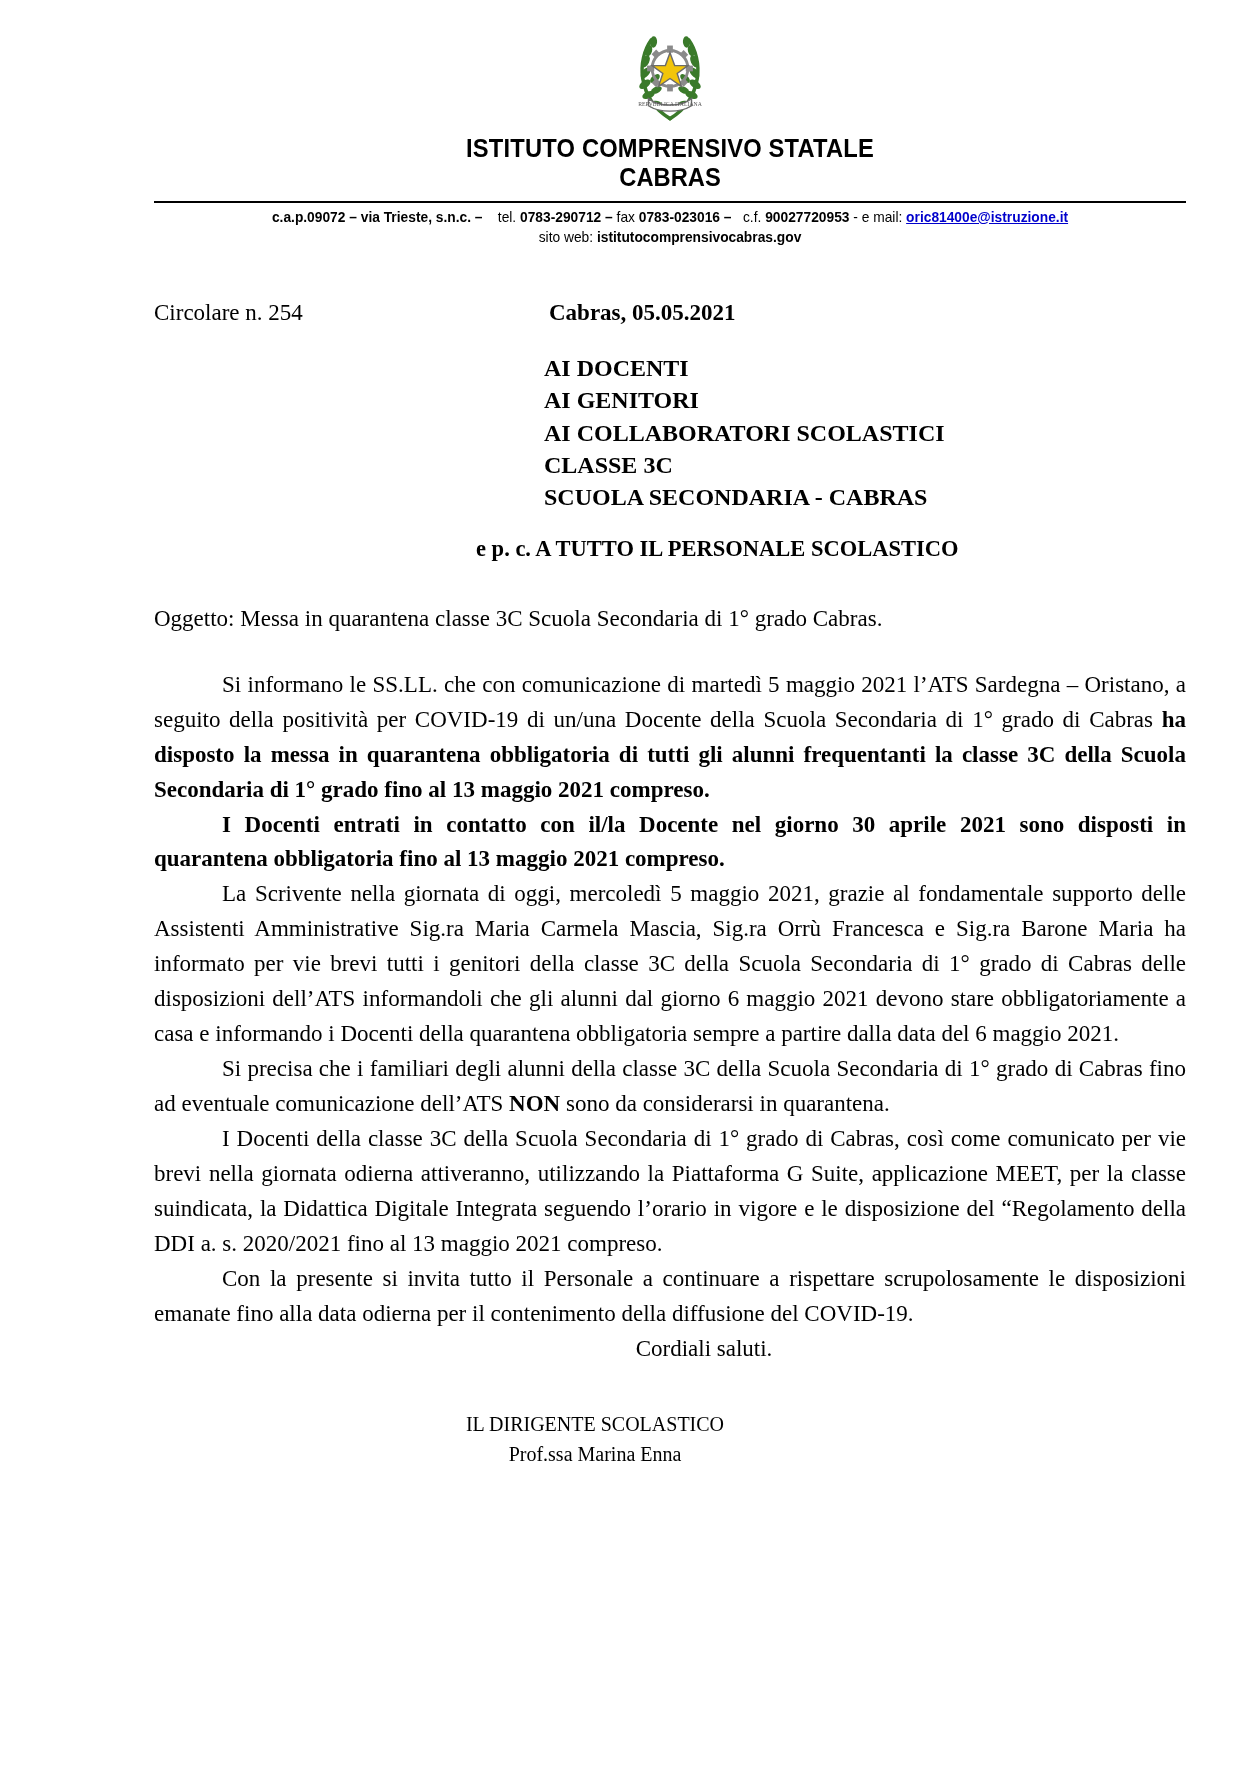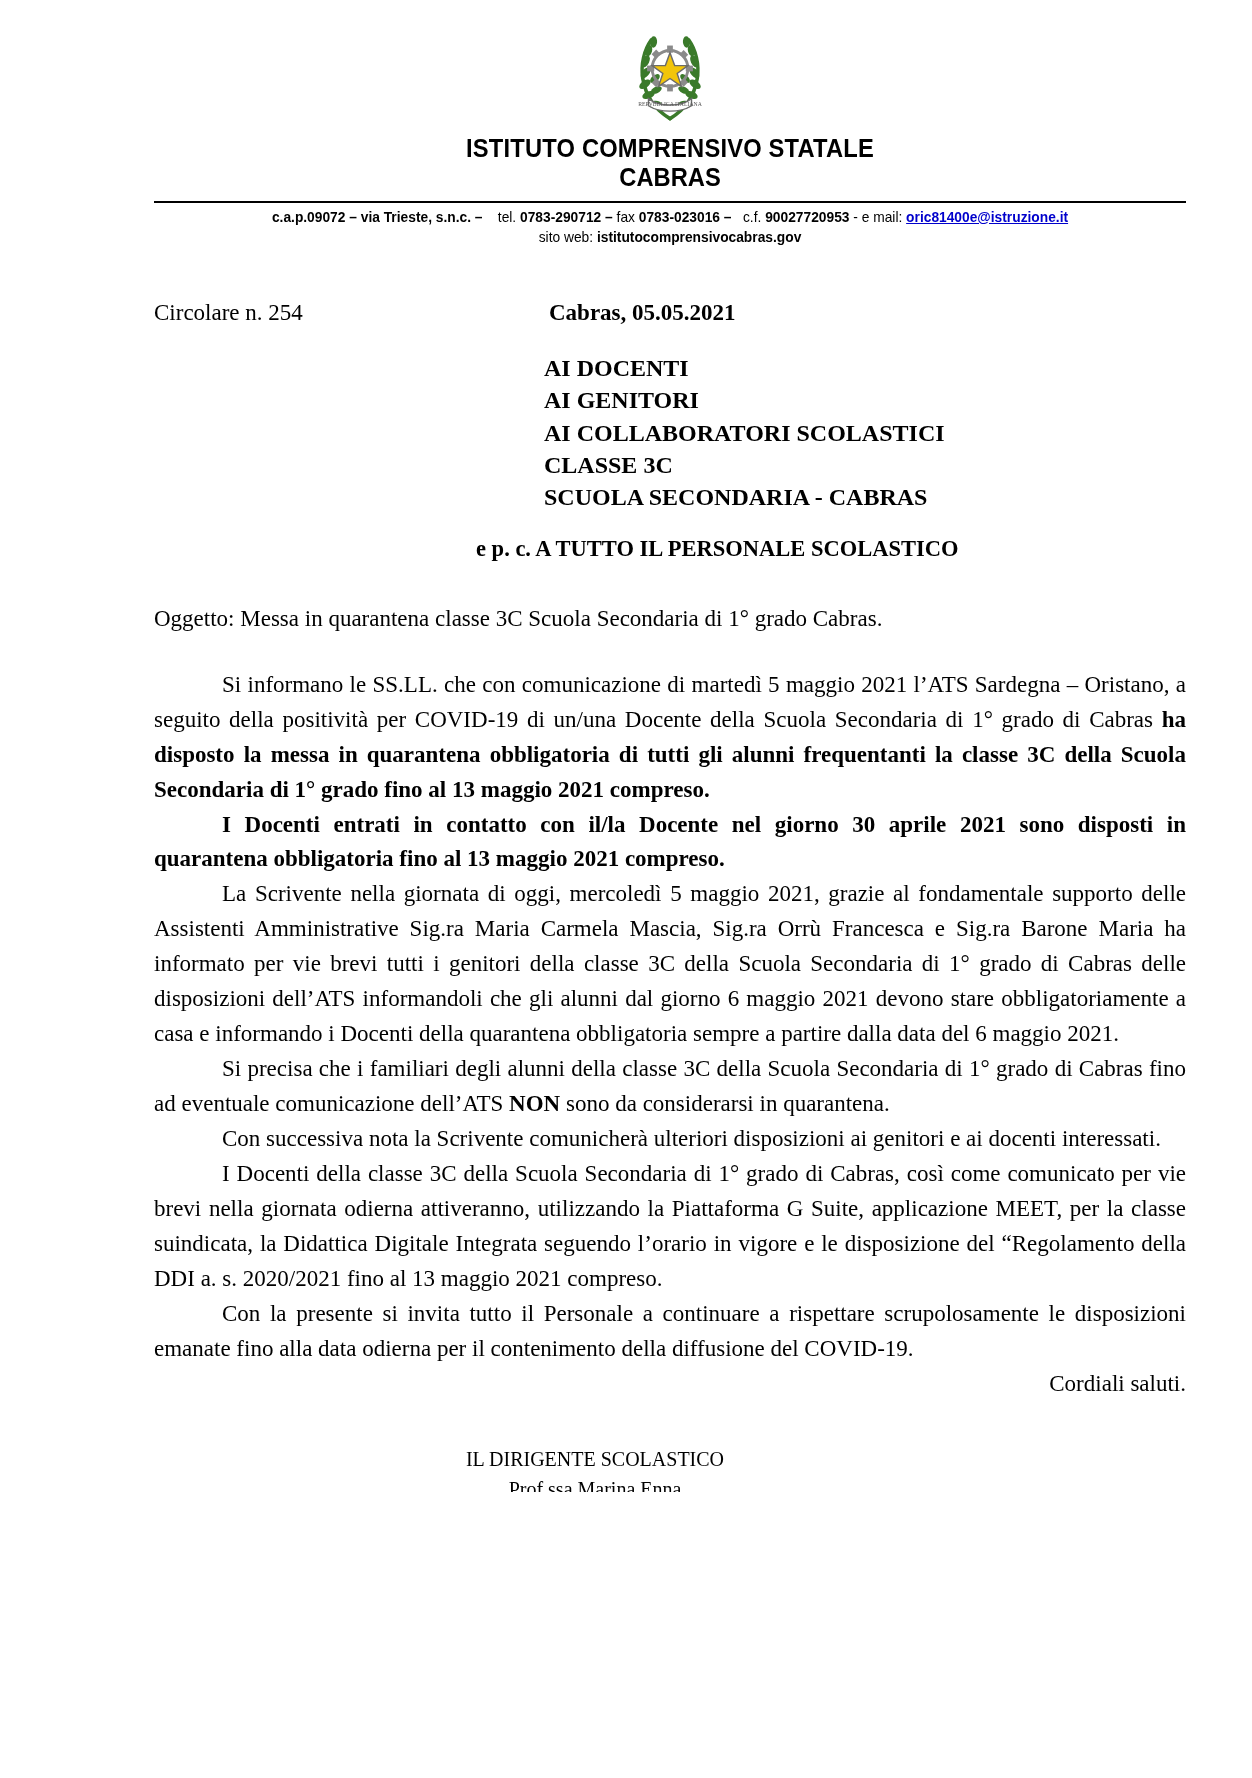--- a/index.html
+++ b/index.html
@@ -115,21 +115,21 @@
     padding: 0 110px;
     font-size: 23px;
     line-height: 1.52;
   }
   .body p {
     margin: 0;
     text-align: justify;
     text-indent: 68px;
     text-justify: inter-word;
   }
-  .body p.nojust { text-align: right; }
+  .body p.nojust { text-align: center; }
   .strong { font-weight: bold; }
 
   
   .signature {
     margin-top: 42px;
     text-align: center;
     padding-right: 150px;
     font-size: 20px;
     line-height: 1.5;
   }
@@ -238,21 +238,20 @@
   <div class="body">
 
     <p><span>Si informano le SS.LL. che con  comunicazione di martedì 5 maggio 2021 l’ATS Sardegna – Oristano, a seguito della positività per COVID-19 di un/una  Docente della Scuola Secondaria di 1° grado di Cabras  </span><span class="strong">ha disposto la messa in quarantena obbligatoria di tutti gli alunni frequentanti la classe 3C della Scuola Secondaria di 1° grado fino al 13 maggio 2021 compreso.</span></p>
 
     <p class="strong">I Docenti entrati in contatto con il/la Docente nel giorno 30 aprile 2021 sono disposti in quarantena obbligatoria fino al 13 maggio 2021 compreso.</p>
 
     <p>La Scrivente nella giornata di oggi, mercoledì 5 maggio 2021, grazie al fondamentale supporto delle Assistenti Amministrative Sig.ra Maria Carmela Mascia, Sig.ra Orrù Francesca e Sig.ra Barone Maria ha informato per vie brevi tutti i genitori della classe 3C della Scuola Secondaria di 1° grado di Cabras delle disposizioni dell’ATS informandoli che gli alunni dal giorno 6 maggio 2021 devono stare obbligatoriamente a casa e informando i Docenti della quarantena obbligatoria sempre a partire dalla data del 6 maggio 2021.</p>
 
     <p><span> Si precisa che  i familiari degli alunni della classe 3C della Scuola Secondaria di 1° grado di Cabras  fino ad eventuale comunicazione dell’ATS </span><span class="strong">NON</span><span> sono da considerarsi in quarantena.</span></p>
 
-    <p>Con successiva nota la Scrivente comunicherà ulteriori disposizioni ai genitori e ai docenti interessati.</p>
 
     <p>I Docenti della classe 3C della Scuola Secondaria di 1° grado di Cabras, così come comunicato per vie brevi nella giornata odierna attiveranno, utilizzando la Piattaforma G Suite, applicazione MEET, per la classe suindicata, la Didattica Digitale Integrata seguendo l’orario in vigore e le disposizione del “Regolamento della DDI a. s. 2020/2021 fino al 13  maggio 2021 compreso.</p>
 
     <p>Con la presente si invita tutto il Personale a continuare a rispettare scrupolosamente le disposizioni emanate fino alla data odierna per il contenimento della diffusione del COVID-19.</p>
 
     <p class="nojust">Cordiali saluti.</p>
   </div>
 
   <div class="signature">
     <div>IL DIRIGENTE SCOLASTICO</div>

